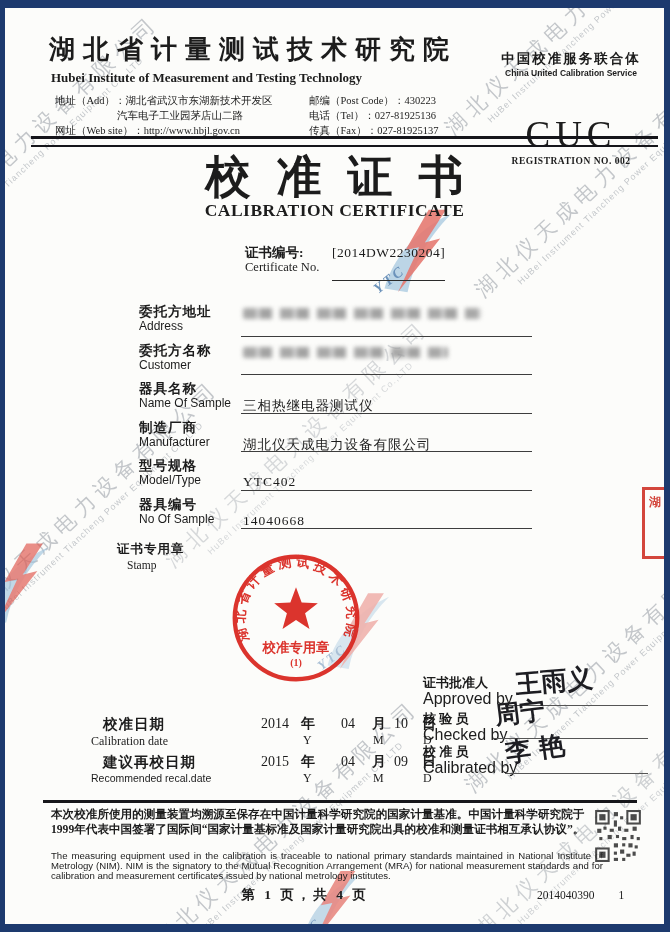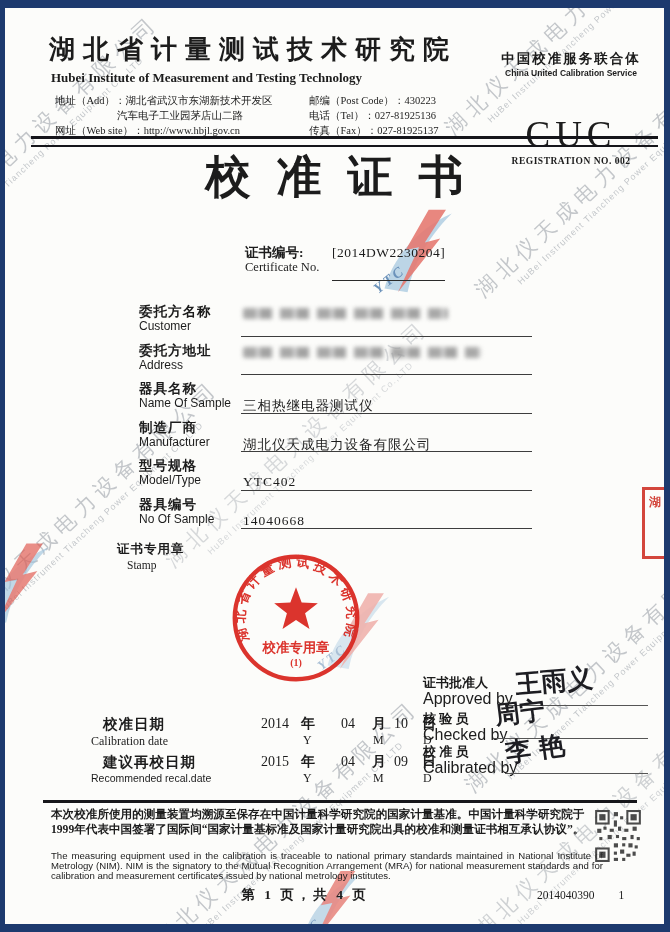--- a/index.html
+++ b/index.html
@@ -154,36 +154,37 @@
     <div class="abs z2 cuc">
       <div class="cuc-cn">中国校准服务联合体</div>
       <div class="cuc-en">China United Calibration Service</div>
       <div class="cuc-abbr">CUC</div>
       <div class="cuc-reg">REGISTRATION NO. 002</div>
     </div>
 
     <div class="abs z2 rule-double"></div>
 
     <div class="abs z2 title-cn">校准证书</div>
+    <div class="abs z2 title-en">CALIBRATION CERTIFICATE</div>
 
     <div class="abs z2 cert-label-cn">证书编号:</div>
     <div class="abs z2 cert-label-en">Certificate No.</div>
     <div class="abs z2 cert-value">[2014DW2230204]</div>
 
     <div class="abs z2 fields">
       <div class="f-row">
+        <div class="f-label-cn">委托方地址</div>
+        <div class="f-label-en">Address</div>
+        <div class="redacted" style="width:238px"></div>
+        <div class="f-line"></div>
+      </div>
+      <div class="f-row">
         <div class="f-label-cn">委托方名称</div>
         <div class="f-label-en">Customer</div>
         <div class="redacted" style="width:205px"></div>
-        <div class="f-line"></div>
-      </div>
-      <div class="f-row">
-        <div class="f-label-cn">委托方地址</div>
-        <div class="f-label-en">Address</div>
-        <div class="redacted" style="width:238px"></div>
         <div class="f-line"></div>
       </div>
       <div class="f-row">
         <div class="f-label-cn">器具名称</div>
         <div class="f-label-en">Name Of Sample</div>
         <div class="f-value">三相热继电器测试仪</div>
         <div class="f-line"></div>
       </div>
       <div class="f-row">
         <div class="f-label-cn">制造厂商</div>

